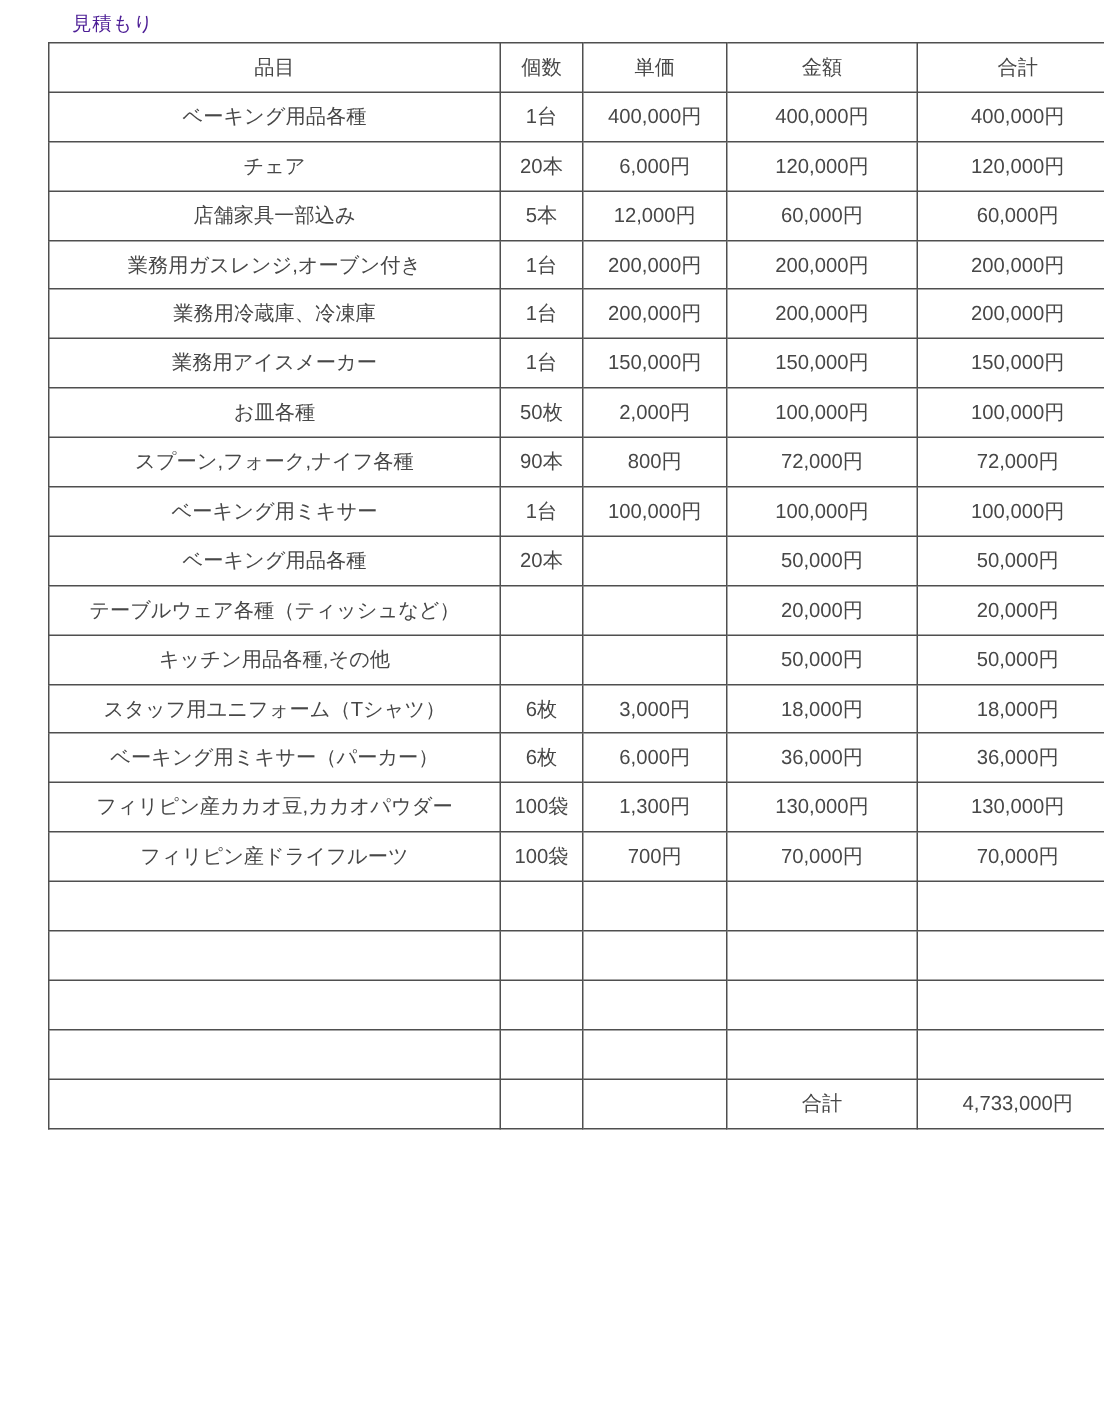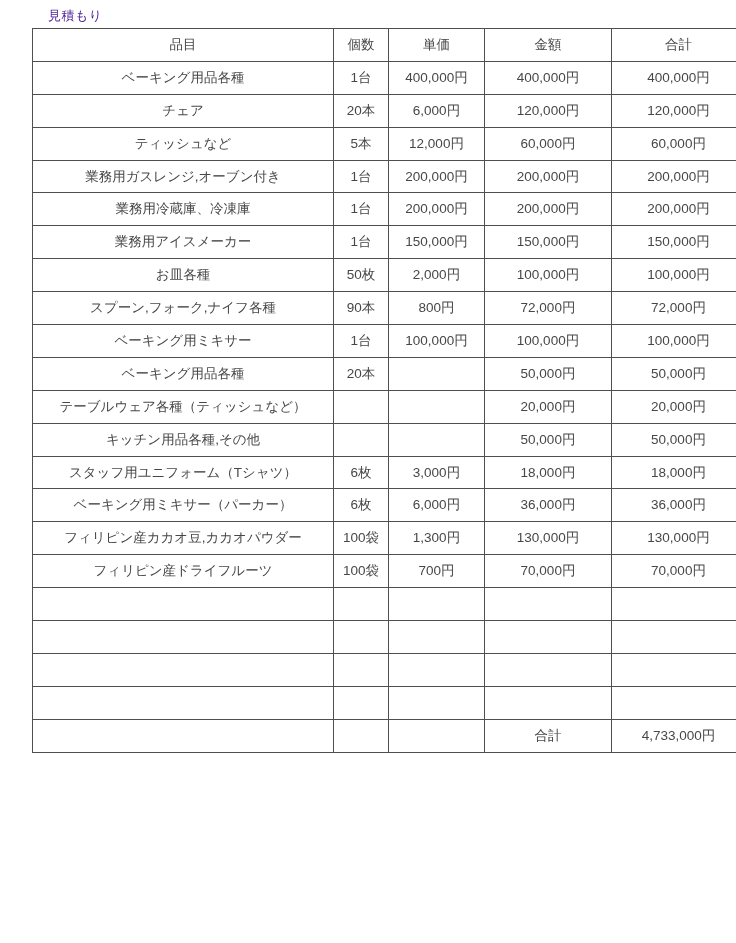--- a/index.html
+++ b/index.html
@@ -79,21 +79,21 @@
         <td>400,000円</td>
       </tr>
       <tr>
         <td>チェア</td>
         <td>20本</td>
         <td>6,000円</td>
         <td>120,000円</td>
         <td>120,000円</td>
       </tr>
       <tr>
-        <td>ティッシュなど</td>
+        <td>店舗家具一部込み</td>
         <td>5本</td>
         <td>12,000円</td>
         <td>60,000円</td>
         <td>60,000円</td>
       </tr>
       <tr>
         <td>業務用ガスレンジ,オーブン付き</td>
         <td>1台</td>
         <td>200,000円</td>
         <td>200,000円</td>

